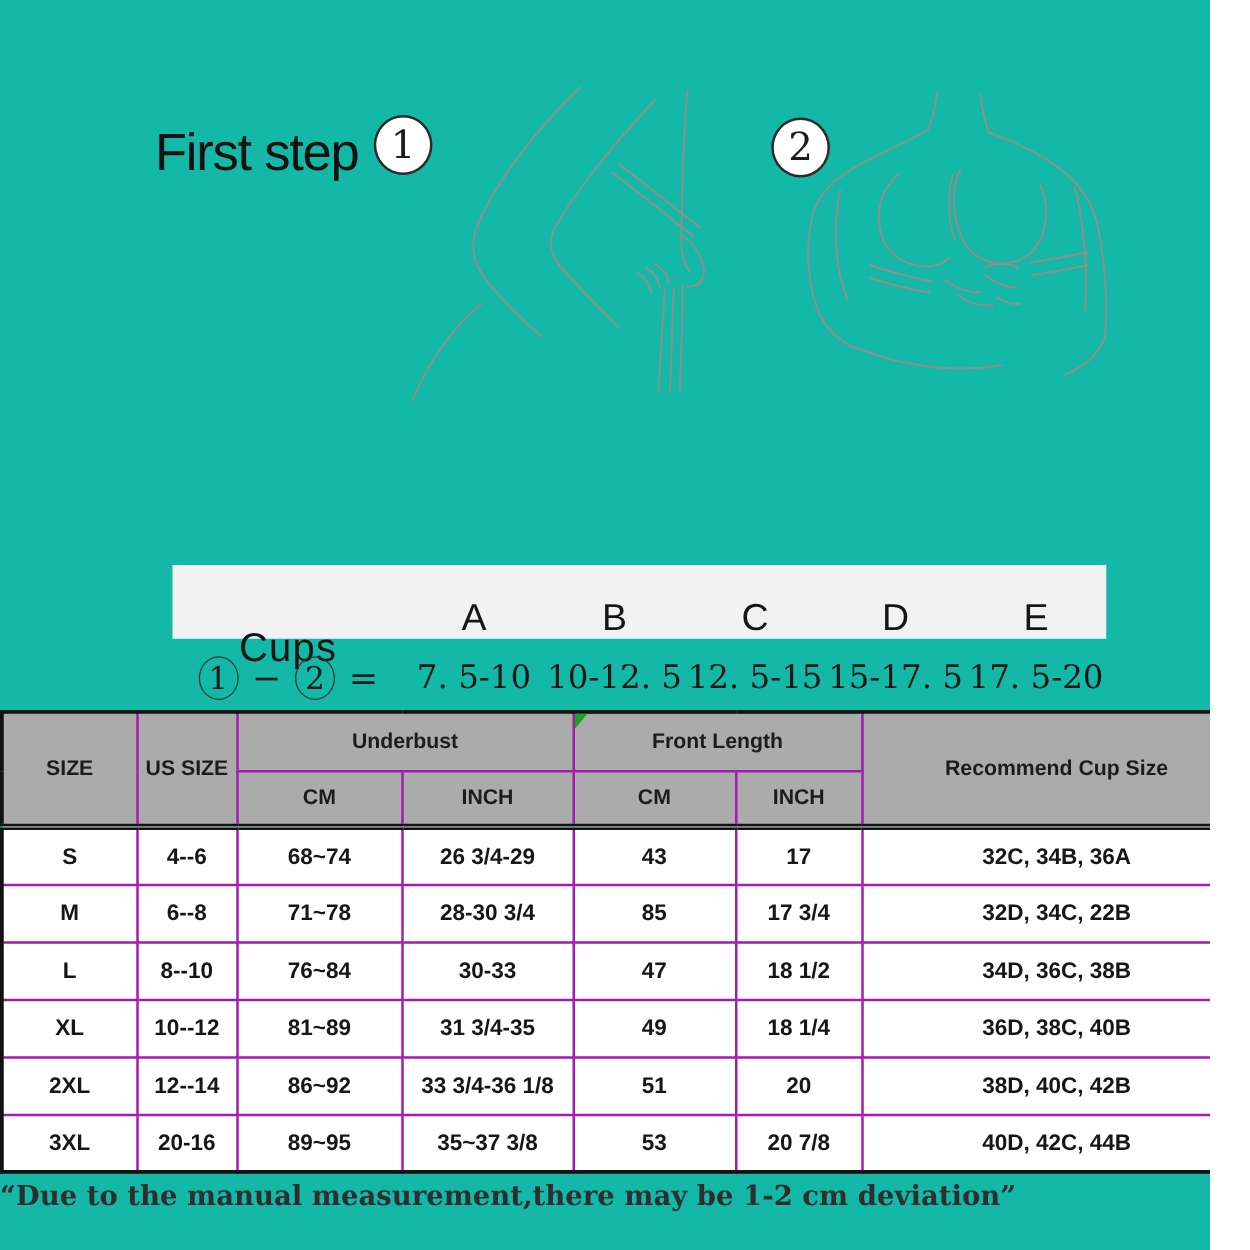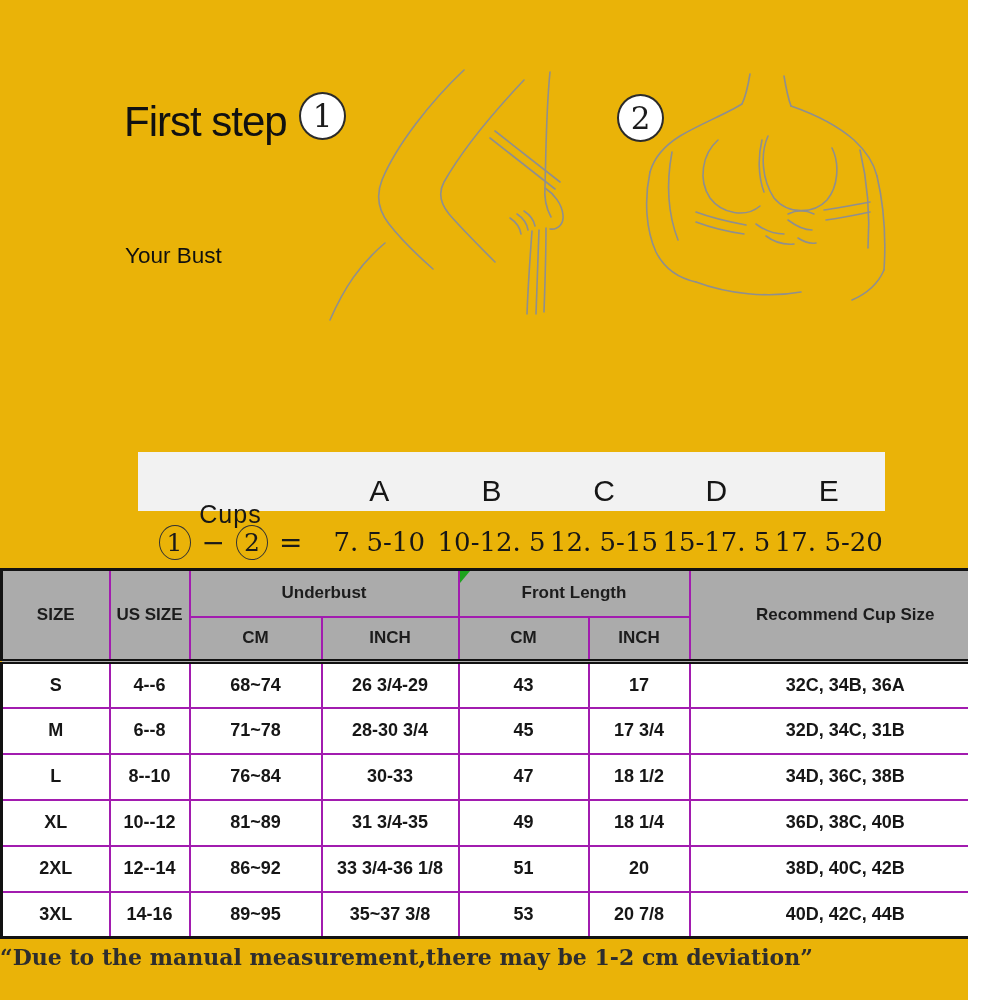--- a/index.html
+++ b/index.html
@@ -1,18 +1,18 @@
 <!DOCTYPE html>
 <html><head>
 <meta charset="utf-8">
 <style>
   * { margin:0; padding:0; box-sizing:border-box; }
   html,body { background:#fff; }
   .page {
-    position:relative; width:968px; height:1000px; background:#eab308;
+    position:relative; width:968px; height:1000px; background:#14b8a6;
     font-family:"Liberation Sans", sans-serif; color:#141414; overflow:hidden;
   }
   
   .title {
     position:absolute; left:124px; top:98px;
     font-size:42px; font-weight:400; letter-spacing:-1px; color:#111;
   }
   .step-circle {
     position:absolute; display:flex; align-items:center; justify-content:center;
     border:2px solid #2b2b2b; border-radius:50%;
@@ -27,21 +27,21 @@
     position:absolute; left:125px; top:240px; width:770px;
     font-size:22.5px; line-height:32px; color:#101010;
   }
   .intro .body { white-space:pre-line; }
   
   .cups-wrap { position:absolute; left:138px; top:452px; width:747px; }
   .cups-row {
     display:grid; grid-template-columns:185px repeat(5,1fr); align-items:center;
   }
   .cups-band { background:#f2f2f2; height:59px; }
-  .cups-label { font-size:25px; letter-spacing:1px; text-align:center; color:#161616;margin-top:48px; }
+  .cups-label { font-size:32px; letter-spacing:1px; text-align:center; color:#161616;margin-top:48px; }
   .cup-letter { font-size:30px; text-align:center; color:#161616; }
   .formula-row { height:54px; padding-top:8px; }
   .formula-left {
     display:flex; align-items:center; justify-content:center; gap:11px;
     font-family:"DejaVu Serif", serif; font-size:28px; color:#1a1a1a;
   }
   .mini-circle {
     display:inline-flex; align-items:center; justify-content:center;
     width:32px; height:35px; border:1.6px solid #333; border-radius:50%;
     font-family:"DejaVu Serif", serif; font-size:25px; color:#1a1a1a;
@@ -124,21 +124,20 @@
     <path d="M118,172 C126,178 136,182 146,182"></path>
     <path d="M150,168 C158,174 166,178 174,178"></path>
     <path d="M128,184 C136,190 146,193 156,192"></path>
     <path d="M160,186 C166,190 172,192 178,191"></path>
     <path d="M150,162 C158,158 168,158 176,162"></path>
     <path d="M58,230 C90,242 130,246 163,240"></path>
     <path d="M246,218 C240,232 228,242 214,248"></path>
   </svg>
 
   <div class="intro">
-    <div>Your Bust</div>
   </div>
 
   <div class="cups-wrap">
     <div class="cups-row cups-band">
       <div class="cups-label">Cups</div>
       <div class="cup-letter">A</div>
       <div class="cup-letter">B</div>
       <div class="cup-letter">C</div>
       <div class="cup-letter">D</div>
       <div class="cup-letter">E</div>
@@ -191,23 +190,23 @@
         <td>26 3/4-29</td>
         <td>43</td>
         <td>17</td>
         <td>32C, 34B, 36A</td>
       </tr>
       <tr>
         <td>M</td>
         <td>6--8</td>
         <td>71~78</td>
         <td>28-30 3/4</td>
-        <td>45</td>
+        <td>85</td>
         <td>17 3/4</td>
-        <td>32D, 34C, 31B</td>
+        <td>32D, 34C, 22B</td>
       </tr>
       <tr>
         <td>L</td>
         <td>8--10</td>
         <td>76~84</td>
         <td>30-33</td>
         <td>47</td>
         <td>18 1/2</td>
         <td>34D, 36C, 38B</td>
       </tr>
@@ -224,21 +223,21 @@
         <td>2XL</td>
         <td>12--14</td>
         <td>86~92</td>
         <td>33 3/4-36 1/8</td>
         <td>51</td>
         <td>20</td>
         <td>38D, 40C, 42B</td>
       </tr>
       <tr>
         <td>3XL</td>
-        <td>14-16</td>
+        <td>20-16</td>
         <td>89~95</td>
         <td>35~37 3/8</td>
         <td>53</td>
         <td>20 7/8</td>
         <td>40D, 42C, 44B</td>
       </tr>
     </tbody>
   </table>
 
   <div class="footer-note">“Due to the manual measurement,there may be 1-2 cm deviation”</div>

